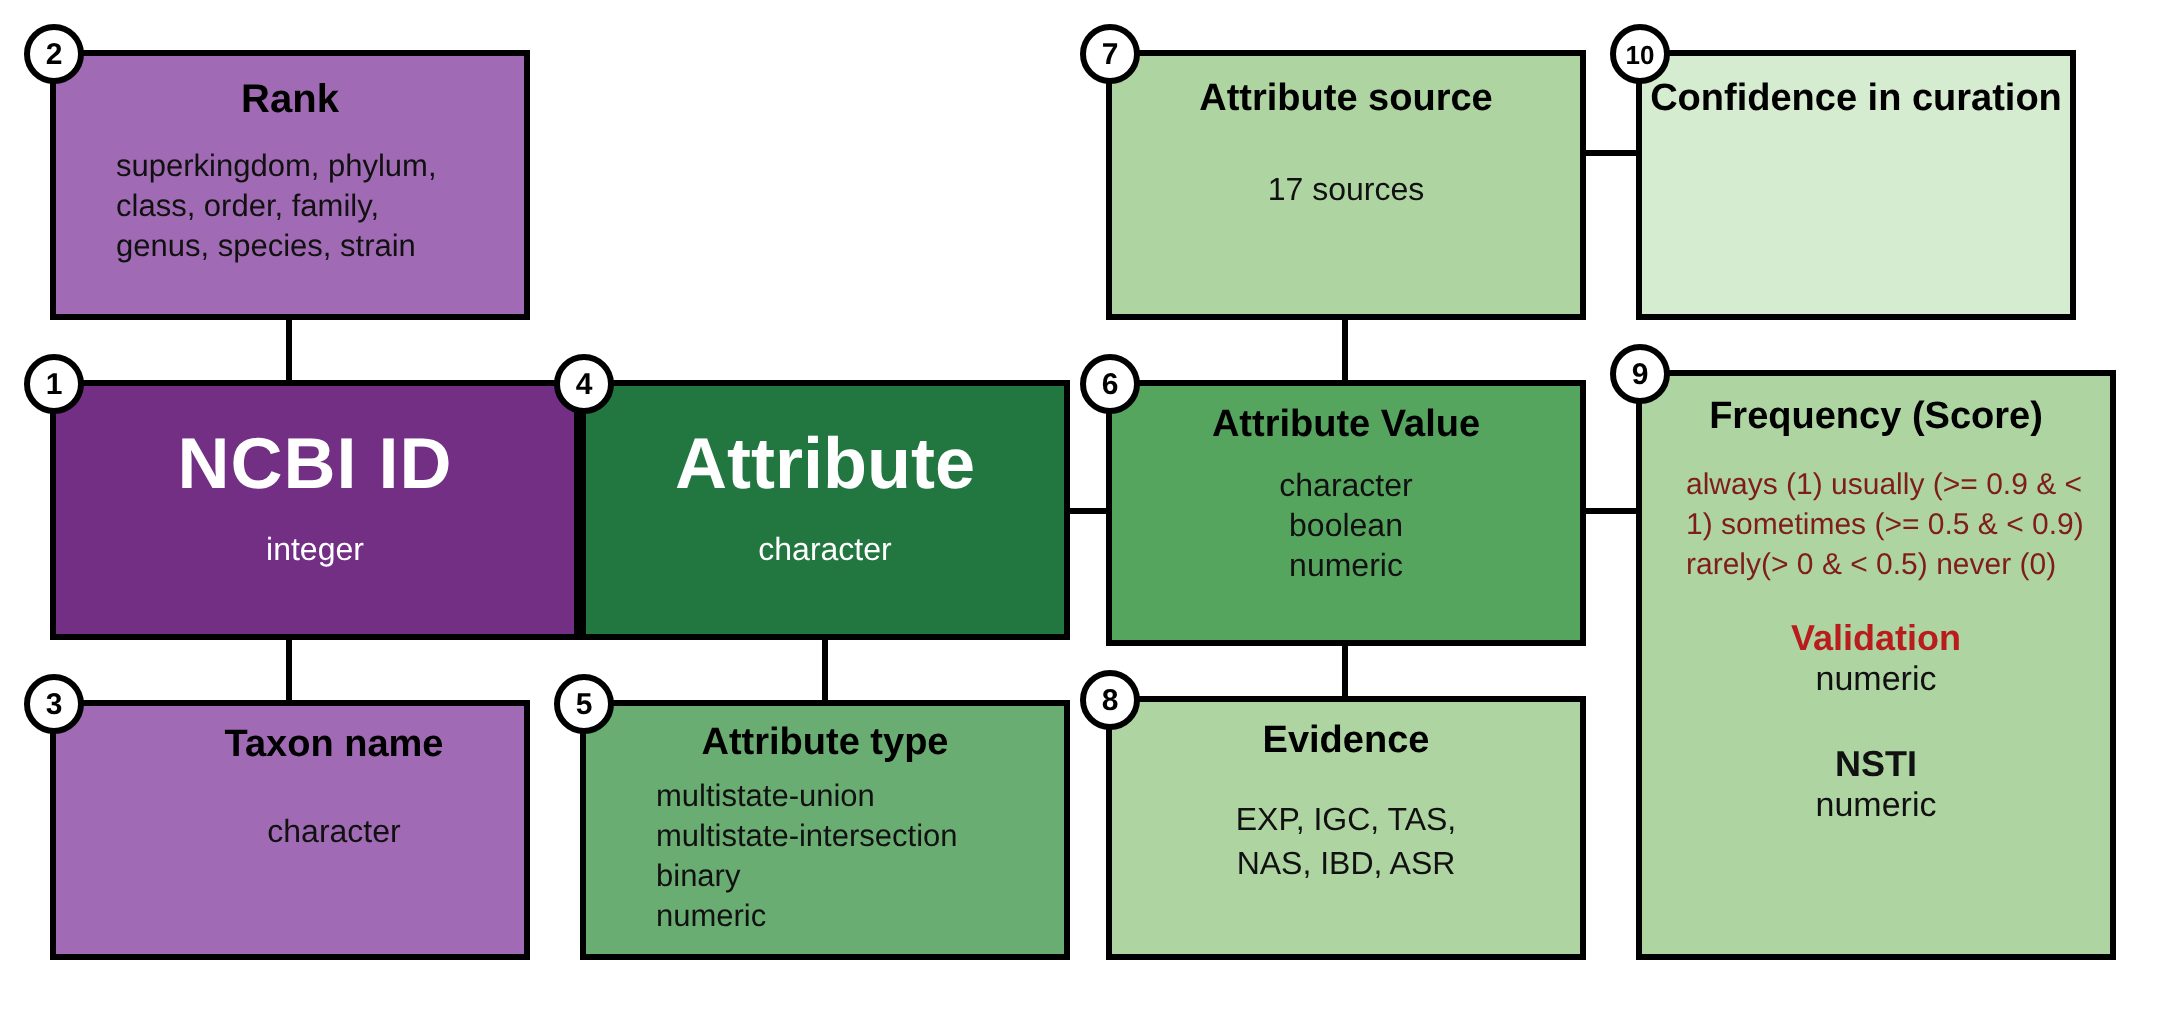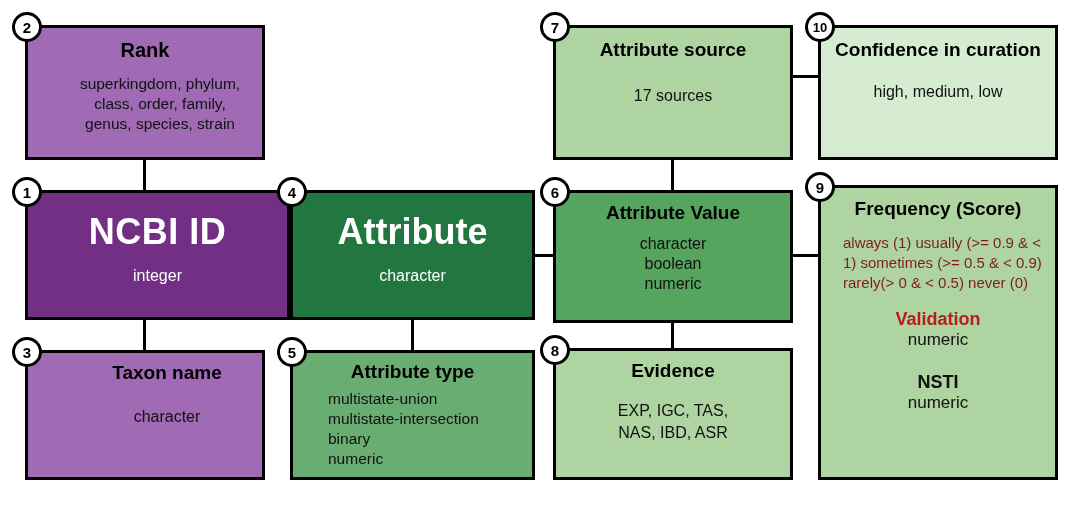--- a/index.html
+++ b/index.html
@@ -15,21 +15,21 @@
   .body .ln{display:block;}
 
   .badge{position:absolute;width:30px;height:30px;border-radius:50%;
          background:#fff;border:3px solid #000;z-index:5;
          display:flex;align-items:center;justify-content:center;
          font-size:15px;font-weight:bold;color:#000;box-sizing:border-box;}
 
   
   #box2{left:25px;top:25px;width:240px;height:135px;background:#a06bb4;}
   #box2 .title{font-size:20px;margin-top:11px;}
-  #box2 .body{font-size:15.5px;text-align:center;padding-left:30px;
+  #box2 .body{font-size:15.5px;text-align:left;padding-left:30px;
               box-sizing:border-box;margin-top:12px;line-height:20px;color:#111;}
   
   #box1{left:25px;top:190px;width:265px;height:130px;background:#722f84;}
   #box1 .title{font-size:36px;color:#fff;margin-top:18px;letter-spacing:.5px;}
   #box1 .body{font-size:16px;color:#fff;margin-top:14px;}
   
   #box3{left:25px;top:350px;width:240px;height:130px;background:#a06bb4;padding-left:44px;}
   #box3 .title{font-size:19px;margin-top:9px;}
   #box3 .body{font-size:16px;margin-top:24px;color:#111;}
 
@@ -50,21 +50,21 @@
   
   #box6{left:553px;top:190px;width:240px;height:133px;background:#56a55f;}
   #box6 .title{font-size:19px;margin-top:9px;}
   #box6 .body{font-size:16px;margin-top:10px;line-height:20px;color:#111;}
   
   #box8{left:553px;top:348px;width:240px;height:132px;background:#aed4a2;}
   #box8 .title{font-size:19px;margin-top:9px;}
   #box8 .body{font-size:16px;margin-top:18px;line-height:22px;color:#111;}
 
   
-  #box10{left:818px;top:25px;width:240px;height:135px;background:#d6ecd0;}
+  #box10{left:818px;top:25px;width:220px;height:135px;background:#d6ecd0;}
   #box10 .title{font-size:19px;margin-top:11px;}
   #box10 .body{font-size:16px;margin-top:22px;color:#111;}
   
   #box9{left:818px;top:185px;width:240px;height:295px;background:#aed4a2;}
   #box9 .title{font-size:19px;margin-top:10px;}
   #box9 .freq{font-size:15px;text-align:left;width:100%;
               padding-left:22px;box-sizing:border-box;margin-top:13px;
               line-height:20px;color:#7f1d1d;}
   #box9 .sub{width:100%;text-align:center;margin-top:16px;}
   #box9 .sub .hd{font-weight:bold;font-size:18px;color:#b91c1c;}
@@ -155,23 +155,20 @@
     <div class="title">Evidence</div>
     <div class="body">
       <span class="ln">EXP, IGC, TAS,</span>
       <span class="ln">NAS, IBD, ASR</span>
     </div>
   </div>
   <div class="badge" style="left:540px;top:335px;">8</div>
 
   <div class="box" id="box10">
     <div class="title">Confidence in curation</div>
-    <div class="body">
-      <span class="ln">high, medium, low</span>
-    </div>
   </div>
   <div class="badge" style="left:805px;top:12px;font-size:13px;">10</div>
 
   <div class="box" id="box9">
     <div class="title">Frequency (Score)</div>
     <div class="freq">
       <span class="ln">always (1)</span>
       <span class="ln">usually (&gt;= 0.9 &amp; &lt; 1)</span>
       <span class="ln">sometimes (&gt;= 0.5 &amp; &lt; 0.9)</span>
       <span class="ln">rarely(&gt; 0 &amp; &lt; 0.5)</span>

